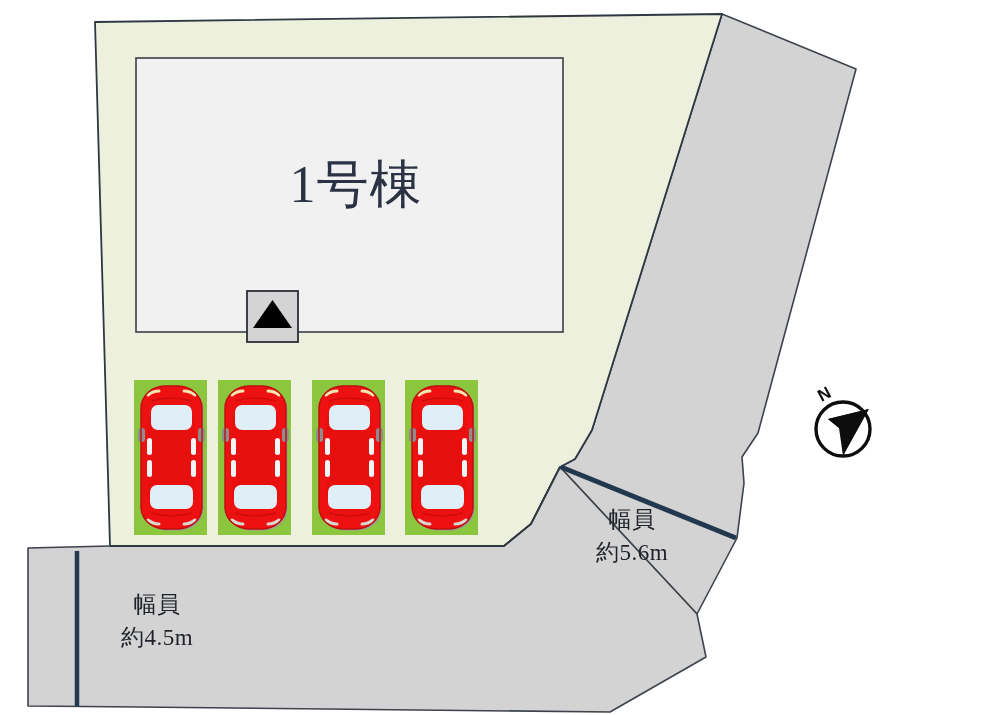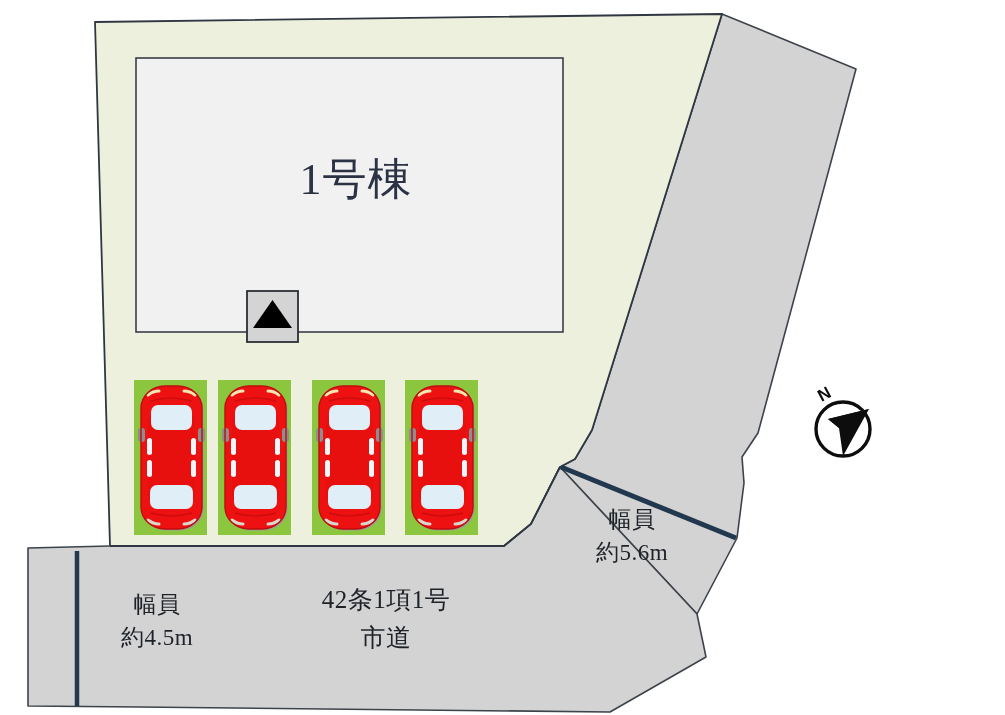--- a/index.html
+++ b/index.html
@@ -32,21 +32,21 @@
     text-align: center;
     white-space: pre-line;
     line-height: 1.28;
     letter-spacing: 0.5px;
     user-select: none;
   }
   #building-label {
     left: 206px;
     top: 152px;
     width: 300px;
-    font-size: 44px;
+    font-size: 52px;
     color: #2b3244;
     letter-spacing: 1px;
   }
   #road-main-label {
     left: 266px;
     top: 581px;
     width: 240px;
     font-size: 25px;
     color: #1d2128;
     line-height: 1.5;
@@ -200,22 +200,20 @@
 
       <polygon points="869,409 843,456 839,428 828,419" fill="#0d0d0d"></polygon>
       <polygon points="869,409 839,428 828,419" fill="#0d0d0d"></polygon>
       <text class="compass-n" x="827" y="399" transform="rotate(-28 827 399)" text-anchor="middle">N</text>
     </g>
 
   </svg>
 
   <div class="map-label" id="building-label">1号棟</div>
 
-  <div class="map-label" id="road-main-label">42条1項1号
-市道</div>
 
   <div class="map-label" id="road-right-width-label">幅員
 約5.6m</div>
 
   <div class="map-label" id="road-left-width-label">幅員
 約4.5m</div>
 
 </div>
 
 </body></html>

